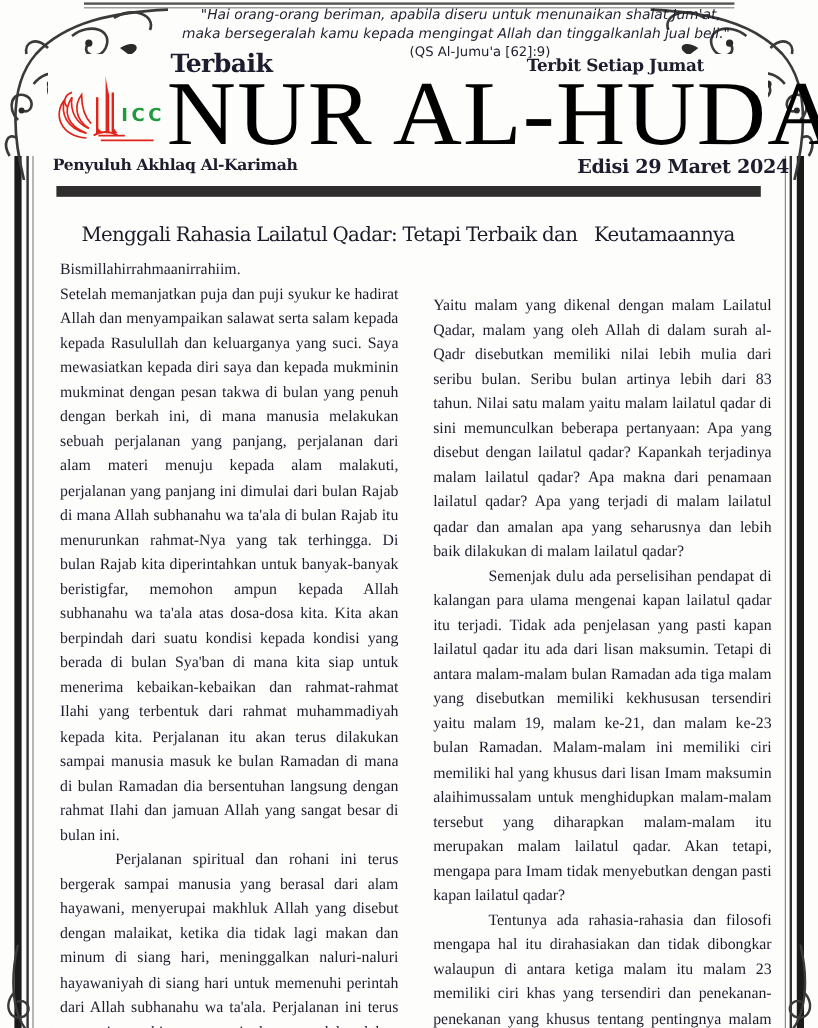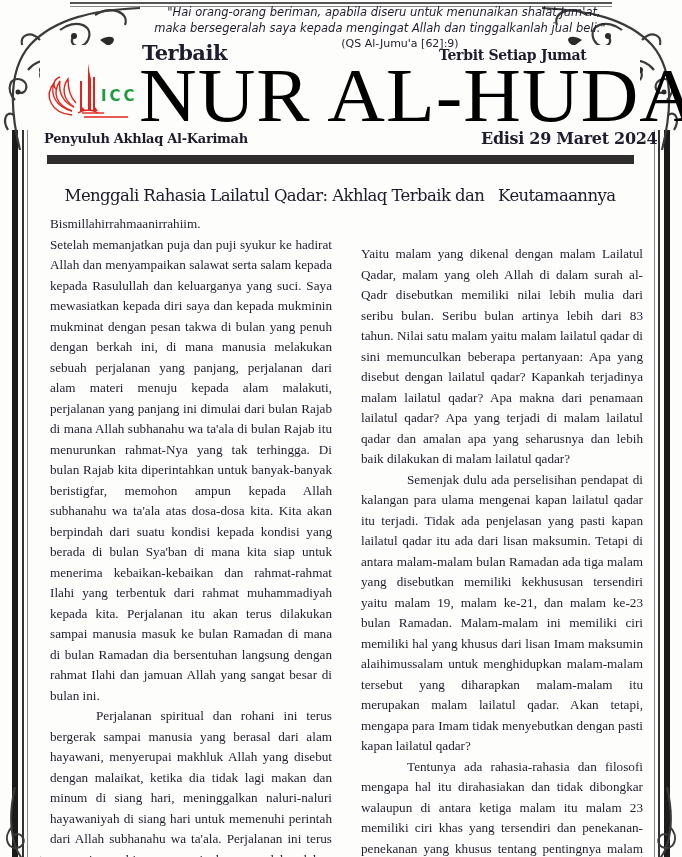--- a/index.html
+++ b/index.html
@@ -141,21 +141,21 @@
     <path d="M15 110 C8 80 10 50 25 35"></path>
     <path d="M12 70 C2 60 8 45 20 50 C28 55 22 66 14 62"></path>
     <path d="M25 35 C35 25 45 30 40 40"></path>
   </g>
 </svg>
 
 <div class="masthead-bg"></div>
 
 <div class="quote">
   <span class="q1">"Hai orang-orang beriman, apabila diseru untuk menunaikan shalat Jum'at,</span>
-  <span class="q2">maka bersegeralah saya kepada mengingat Allah dan tinggalkanlah jual beli."</span>
+  <span class="q2">maka bersegeralah kamu kepada mengingat Allah dan tinggalkanlah jual beli."</span>
   <span class="q3">(QS Al-Jumu'a [62]:9)</span>
 </div>
 
 <svg class="logo" viewBox="0 0 95 65">
   <g fill="none" stroke="#e0241b" stroke-width="1.4">
     <path d="M30 60 C8 58 2 40 12 28 C8 40 14 52 30 56"></path>
     <path d="M30 56 C14 50 10 38 18 26 C16 38 22 48 32 52"></path>
     <path d="M32 52 C20 44 20 32 26 24 C26 34 28 42 34 48"></path>
     <path d="M14 34 C10 30 12 24 18 22"></path>
     <path d="M42 62 L86 62"></path>
@@ -168,21 +168,21 @@
   <text x="59" y="46" font-family="DejaVu Sans, sans-serif" font-size="15" font-weight="bold" fill="#1f9a3c" letter-spacing="3">ICC</text>
 </svg>
 
 <div class="buletin">Terbaik</div>
 <div class="terbit">Terbit Setiap Jumat</div>
 <div class="title">NUR AL-HUDA</div>
 <div class="tagline">Penyuluh Akhlaq Al-Karimah</div>
 <div class="edition">Edisi 29 Maret 2024</div>
 <div class="rule-bar"></div>
 
-<div class="headline" style="white-space: pre;">Menggali Rahasia Lailatul Qadar: Akhlaq Terbaik dan   Keutamaannya</div>
+<div class="headline" style="white-space: pre;">Menggali Rahasia Lailatul Qadar: Tetapi Terbaik dan   Keutamaannya</div>
 
 <div class="col col-left">
   <p class="bism">Bismillahirrahmaanirrahiim.</p>
   <p>Setelah memanjatkan puja dan puji syukur ke hadirat Allah dan menyampaikan salawat serta salam kepada kepada Rasulullah dan keluarganya yang suci. Saya mewasiatkan kepada diri saya dan kepada mukminin mukminat dengan pesan takwa di bulan yang penuh dengan berkah ini, di mana manusia melakukan sebuah perjalanan yang panjang, perjalanan dari alam materi menuju kepada alam malakuti, perjalanan yang panjang ini dimulai dari bulan Rajab di mana Allah subhanahu wa ta'ala di bulan Rajab itu menurunkan rahmat-Nya yang tak terhingga. Di bulan Rajab kita diperintahkan untuk banyak-banyak beristigfar, memohon ampun kepada Allah subhanahu wa ta'ala atas dosa-dosa kita. Kita akan berpindah dari suatu kondisi kepada kondisi yang berada di bulan Sya'ban di mana kita siap untuk menerima kebaikan-kebaikan dan rahmat-rahmat Ilahi yang terbentuk dari rahmat muhammadiyah kepada kita. Perjalanan itu akan terus dilakukan sampai manusia masuk ke bulan Ramadan di mana di bulan Ramadan dia bersentuhan langsung dengan rahmat Ilahi dan jamuan Allah yang sangat besar di bulan ini.</p>
   <p class="indent">Perjalanan spiritual dan rohani ini terus bergerak sampai manusia yang berasal dari alam hayawani, menyerupai makhluk Allah yang disebut dengan malaikat, ketika dia tidak lagi makan dan minum di siang hari, meninggalkan naluri-naluri hayawaniyah di siang hari untuk memenuhi perintah dari Allah subhanahu wa ta'ala. Perjalanan ini terus memanjang sehingga manusia dengan perlahan-lahan sampai kepada suatu</p>
 </div>
 
 <div class="col col-right">
   <p>Yaitu malam yang dikenal dengan malam Lailatul Qadar, malam yang oleh Allah di dalam surah al-Qadr disebutkan memiliki nilai lebih mulia dari seribu bulan. Seribu bulan artinya lebih dari 83 tahun. Nilai satu malam yaitu malam lailatul qadar di sini memunculkan beberapa pertanyaan: Apa yang disebut dengan lailatul qadar? Kapankah terjadinya malam lailatul qadar? Apa makna dari penamaan lailatul qadar? Apa yang terjadi di malam lailatul qadar dan amalan apa yang seharusnya dan lebih baik dilakukan di malam lailatul qadar?</p>
   <p class="indent">Semenjak dulu ada perselisihan pendapat di kalangan para ulama mengenai kapan lailatul qadar itu terjadi. Tidak ada penjelasan yang pasti kapan lailatul qadar itu ada dari lisan maksumin. Tetapi di antara malam-malam bulan Ramadan ada tiga malam yang disebutkan memiliki kekhususan tersendiri yaitu malam 19, malam ke-21, dan malam ke-23 bulan Ramadan. Malam-malam ini memiliki ciri memiliki hal yang khusus dari lisan Imam maksumin alaihimussalam untuk menghidupkan malam-malam tersebut yang diharapkan malam-malam itu merupakan malam lailatul qadar. Akan tetapi, mengapa para Imam tidak menyebutkan dengan pasti kapan lailatul qadar?</p>

